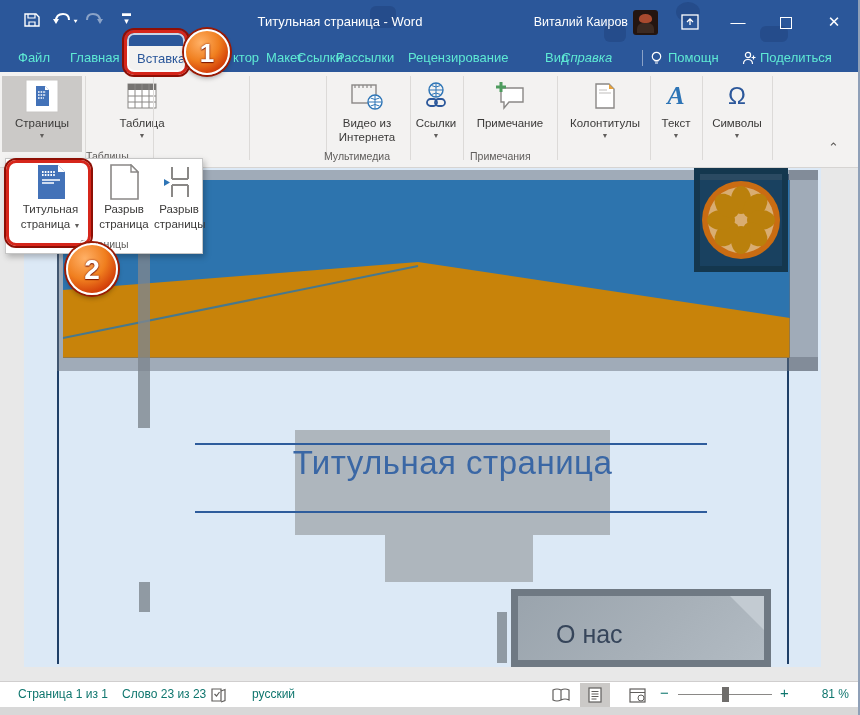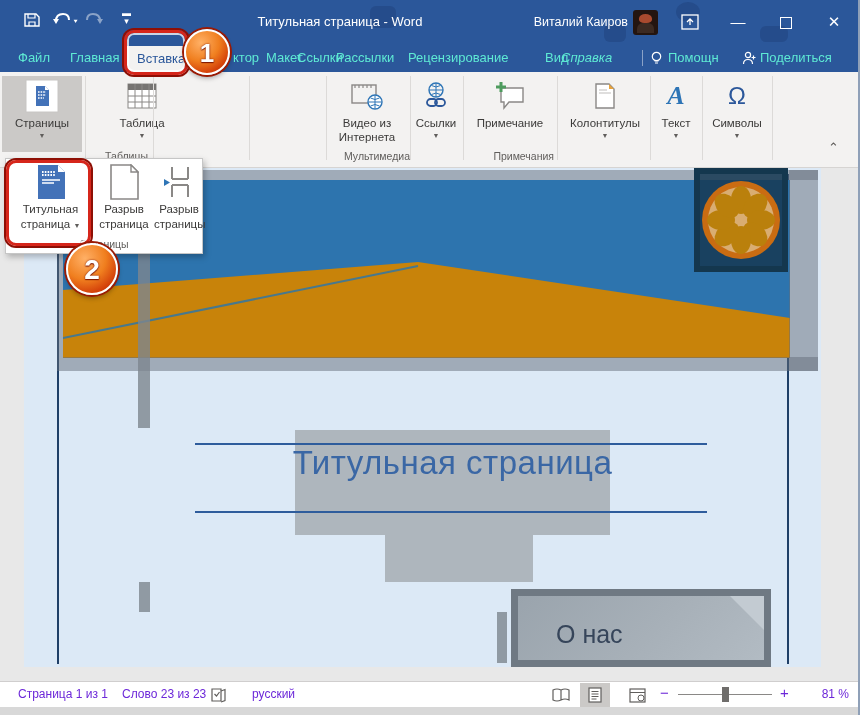--- a/index.html
+++ b/index.html
@@ -22,21 +22,21 @@
   .tab.active{top:2px;height:26px;line-height:26px;padding:0 10px;background:#f3f2f1;color:#2b579a;}
   .tabdivider{position:absolute;top:6px;width:1px;height:16px;background:rgba(255,255,255,.45);}
 
   
   .ribbon{position:absolute;left:0;top:72px;width:860px;height:96px;background:#f3f2f1;border-bottom:1px solid #d6d4d2;}
   .rbtn{position:absolute;top:4px;height:76px;text-align:center;color:#444;}
   .rbtn.pressed{background:#cbc9c7;}
   .ricon{height:40px;display:flex;align-items:center;justify-content:center;}
   .rlabel{font-size:11.5px;line-height:1.22;color:#3b3a39;}
   .rcaret{font-size:7px;color:#605e5c;margin-top:2px;}
-  .rgrouplabel{position:absolute;top:78px;font-size:10.5px;color:#605e5c;text-align:right;white-space:nowrap;}
+  .rgrouplabel{position:absolute;top:78px;font-size:10.5px;color:#605e5c;text-align:left;white-space:nowrap;}
   .rsep{position:absolute;top:4px;width:1px;height:84px;background:#dcdad8;}
   .collapse{position:absolute;left:828px;top:68px;font-size:13px;color:#605e5c;}
 
   
   .panel{position:absolute;left:5px;top:158px;width:198px;height:96px;background:#fff;border:1px solid #c6c6c6;box-shadow:2px 3px 6px rgba(0,0,0,.25);z-index:40;}
   .dditem{position:absolute;top:3px;text-align:center;color:#3b3a39;}
   .ddicon{height:40px;display:flex;align-items:center;justify-content:center;}
   .ddlabel{font-size:11.5px;line-height:1.28;}
   .ddcaret{font-size:7px;color:#605e5c;}
   .ddgroup{position:absolute;left:38px;top:79px;width:120px;text-align:center;font-size:10.5px;color:#605e5c;}
@@ -53,21 +53,21 @@
   .greystrip{position:absolute;background:rgba(125,134,142,.8);z-index:4;}
   .hline{position:absolute;height:2px;background:#2e5c9c;z-index:6;}
   .greyblock{position:absolute;background:#aeb6bd;z-index:5;}
   .doctitle{position:absolute;left:171px;top:276px;width:515px;text-align:center;font-size:33px;color:#3a67a5;z-index:7;letter-spacing:.5px;}
   .aboutbox{position:absolute;left:487px;top:421px;width:260px;height:78px;border:7px solid #6f7983;background:linear-gradient(135deg,#9aa4ad 0%,#a7b0b8 55%,#b2bbc3 100%);z-index:8;}
   .aboutbox .fold{position:absolute;top:0;right:0;width:0;height:0;border-top:34px solid #c3cbd2;border-left:34px solid transparent;}
   .abouttext{position:absolute;left:38px;top:24px;font-size:25px;color:#36455a;}
   .fruitbox{position:absolute;left:670px;top:0;width:94px;height:104px;background:rgba(22,56,82,.85);border:6px solid #14374e;z-index:9;}
 
   
-  .statusbar{position:absolute;left:0;top:681px;width:860px;height:26px;background:#ffffff;border-top:1px solid #d0cece;color:#6d28d9;font-size:12px;}
+  .statusbar{position:absolute;left:0;top:681px;width:860px;height:26px;background:#ffffff;border-top:1px solid #d0cece;color:#0f766e;font-size:12px;}
   .sb{position:absolute;top:5px;white-space:nowrap;}
   .viewbtn{position:absolute;top:1px;width:30px;height:24px;display:flex;align-items:center;justify-content:center;}
   .viewbtn.active{background:#cbc9c7;}
   .sliderline{position:absolute;top:12px;left:678px;width:94px;height:1px;background:#8a8886;}
   .sliderhandle{position:absolute;top:5px;left:722px;width:7px;height:15px;background:#6f6d6b;}
   .bottomstrip{position:absolute;left:0;top:707px;width:860px;height:8px;background:#d8d8d8;}
 </style>
 </head>
 <body>
 

